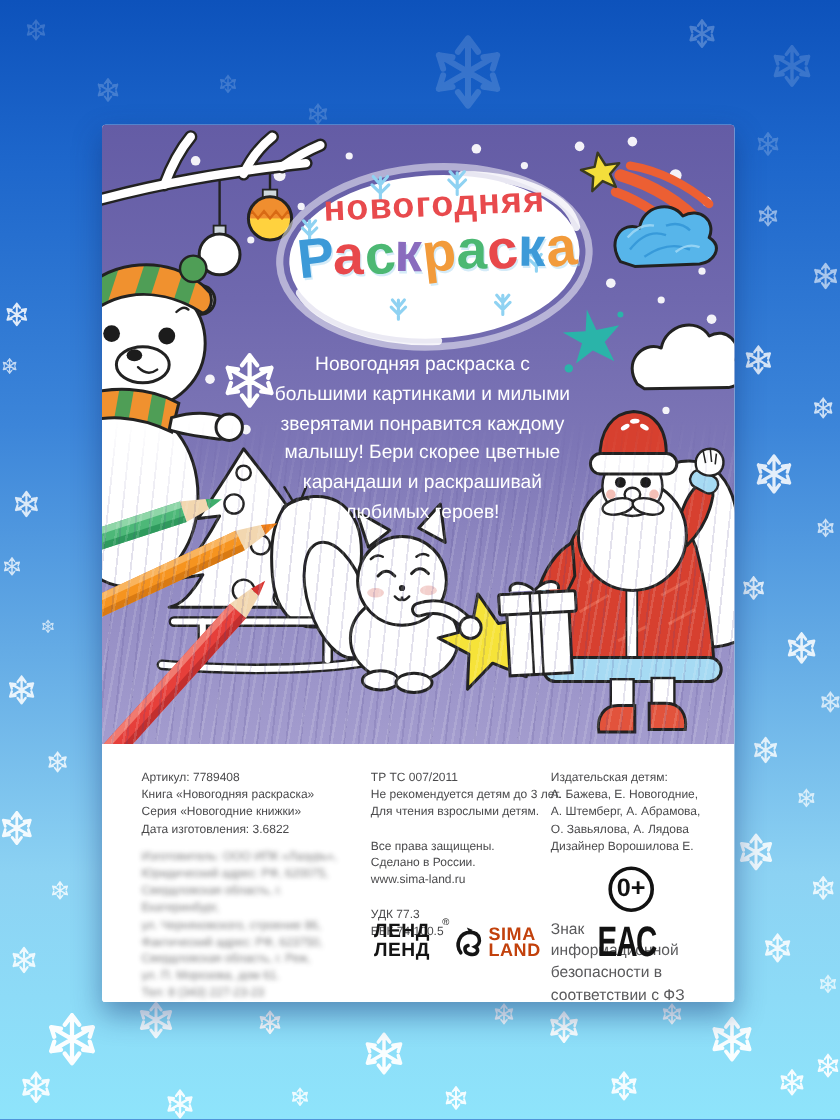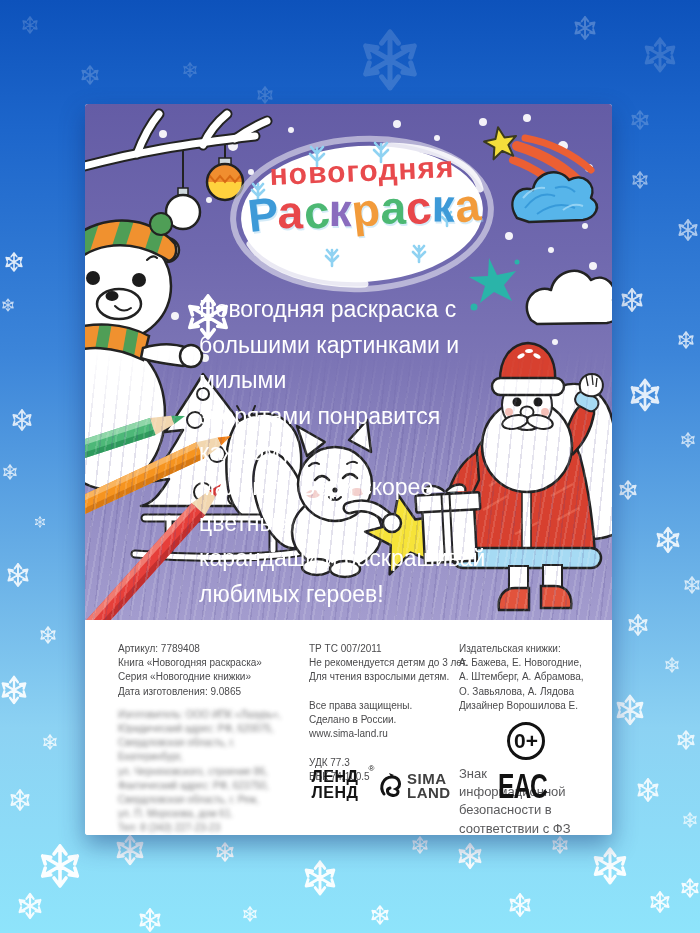--- a/index.html
+++ b/index.html
@@ -19,35 +19,35 @@
     -webkit-mask-image:linear-gradient(180deg,transparent 0%,#000 35%);
     mask-image:linear-gradient(180deg,transparent 0%,#000 35%);}
   .artsvg{position:absolute;left:0;top:0;}
   .title-wrap{position:absolute;left:150px;top:52px;width:256px;text-align:center;transform:rotate(-2.5deg);}
   .title-line1{color:#e84a4d;font-weight:bold;font-size:30px;letter-spacing:1px;line-height:1;}
   .title-line2{font-weight:bold;font-size:46px;line-height:1.02;letter-spacing:0;
     text-shadow:1px 2px 0 rgba(160,210,240,.45);}
   .title-line2 span{display:inline-block;}
   .title-line2 span:nth-child(odd){transform:rotate(-4deg) translateY(1px);}
   .title-line2 span:nth-child(even){transform:rotate(3deg);}
-  .description{position:absolute;left:114px;top:188px;width:306px;color:#fff;font-size:23px;
-    line-height:1.55;white-space:pre-line;}
+  .description{position:absolute;left:114px;top:188px;width:306px;color:#fff;font-size:16px;
+    line-height:1.55;text-align:center;white-space:pre-line;}
   .info{position:absolute;left:0;top:516px;width:470px;height:215px;background:#fff;color:#4a4a4c;}
   .col{position:absolute;top:22px;font-size:10px;line-height:1.42;}
   .col1{left:33px;width:178px;}
   .col2{left:224px;width:160px;}
   .col3{left:374px;width:134px;}
   .blurred{filter:blur(2.3px);opacity:.72;margin-top:9px;}
   .badge0{width:38px;height:38px;border:3px solid #121212;border-radius:50%;margin:9px auto 5px;
     display:flex;align-items:center;justify-content:center;font-weight:bold;font-size:21px;color:#121212;}
   .badge-caption{font-size:13px;line-height:1.4;text-align:left;color:#5a5a5c;white-space:pre-line;}
   .logo-bukva{position:absolute;left:214px;top:149px;width:72px;text-align:center;color:#141414;
     font-weight:bold;font-size:16px;line-height:.98;letter-spacing:.5px;}
   .logo-bukva .reg{position:absolute;top:-4px;right:-4px;font-size:8px;font-weight:normal;}
-  .logo-sima{position:absolute;left:293px;top:152px;display:flex;align-items:center;gap:3px;color:#404040;}
+  .logo-sima{position:absolute;left:293px;top:152px;display:flex;align-items:center;gap:3px;color:#c2410c;}
   .logo-sima .txt{font-weight:bold;font-size:15px;line-height:.92;letter-spacing:.5px;}
   .logo-eac{position:absolute;left:413px;top:146px;font-weight:bold;font-size:30px;color:#121212;
     transform:scale(.82,1.18);transform-origin:left top;letter-spacing:-1px;}
 </style>
 </head>
 <body>
 
 <div class="stage">
 
   <svg class="snowlayer" width="700" height="933" id="snow-svg">
@@ -391,21 +391,21 @@
 карандаши и раскрашивай
 любимых героев!</div>
     </div>
 
     <div class="info">
       <div class="col col1">
         <div>
             <div>Артикул: 7789408</div>
             <div>Книга «Новогодняя раскраска»</div>
             <div>Серия «Новогодние книжки»</div>
-            <div>Дата изготовления: 9.0865</div>
+            <div>Дата изготовления: 3.6822</div>
           </div>
         <div class="blurred">
             <div>Изготовитель: ООО ИПК «Лазурь»,</div>
             <div>Юридический адрес: РФ, 620075,</div>
             <div>Свердловская область, г. Екатеринбург,</div>
             <div>ул. Черняховского, строение 86,</div>
             <div>Фактический адрес: РФ, 623750,</div>
             <div>Свердловская область, г. Реж,</div>
             <div>ул. П. Морозова, дом 61.</div>
             <div>Тел: 8 (343) 227-23-23</div>
@@ -420,21 +420,21 @@
             <div>Все права защищены.</div>
             <div>Сделано в России.</div>
             <div>www.sima-land.ru</div>
             <div>&nbsp;</div>
             <div>УДК 77.3</div>
             <div>ББК 74.100.5</div>
           </div>
       </div>
       <div class="col col3">
         <div>
-            <div>Издательская книжки:</div>
+            <div>Издательская детям:</div>
             <div>А. Бажева, Е. Новогодние,</div>
             <div>А. Штемберг, А. Абрамова,</div>
             <div>О. Завьялова, А. Лядова</div>
             <div>Дизайнер Ворошилова Е.</div>
           </div>
         <div class="badge0">0+</div>
         <div class="badge-caption">Знак информационной
 безопасности в соответствии с ФЗ
 № 436 от 29.12.2010 г.</div>
       </div>

